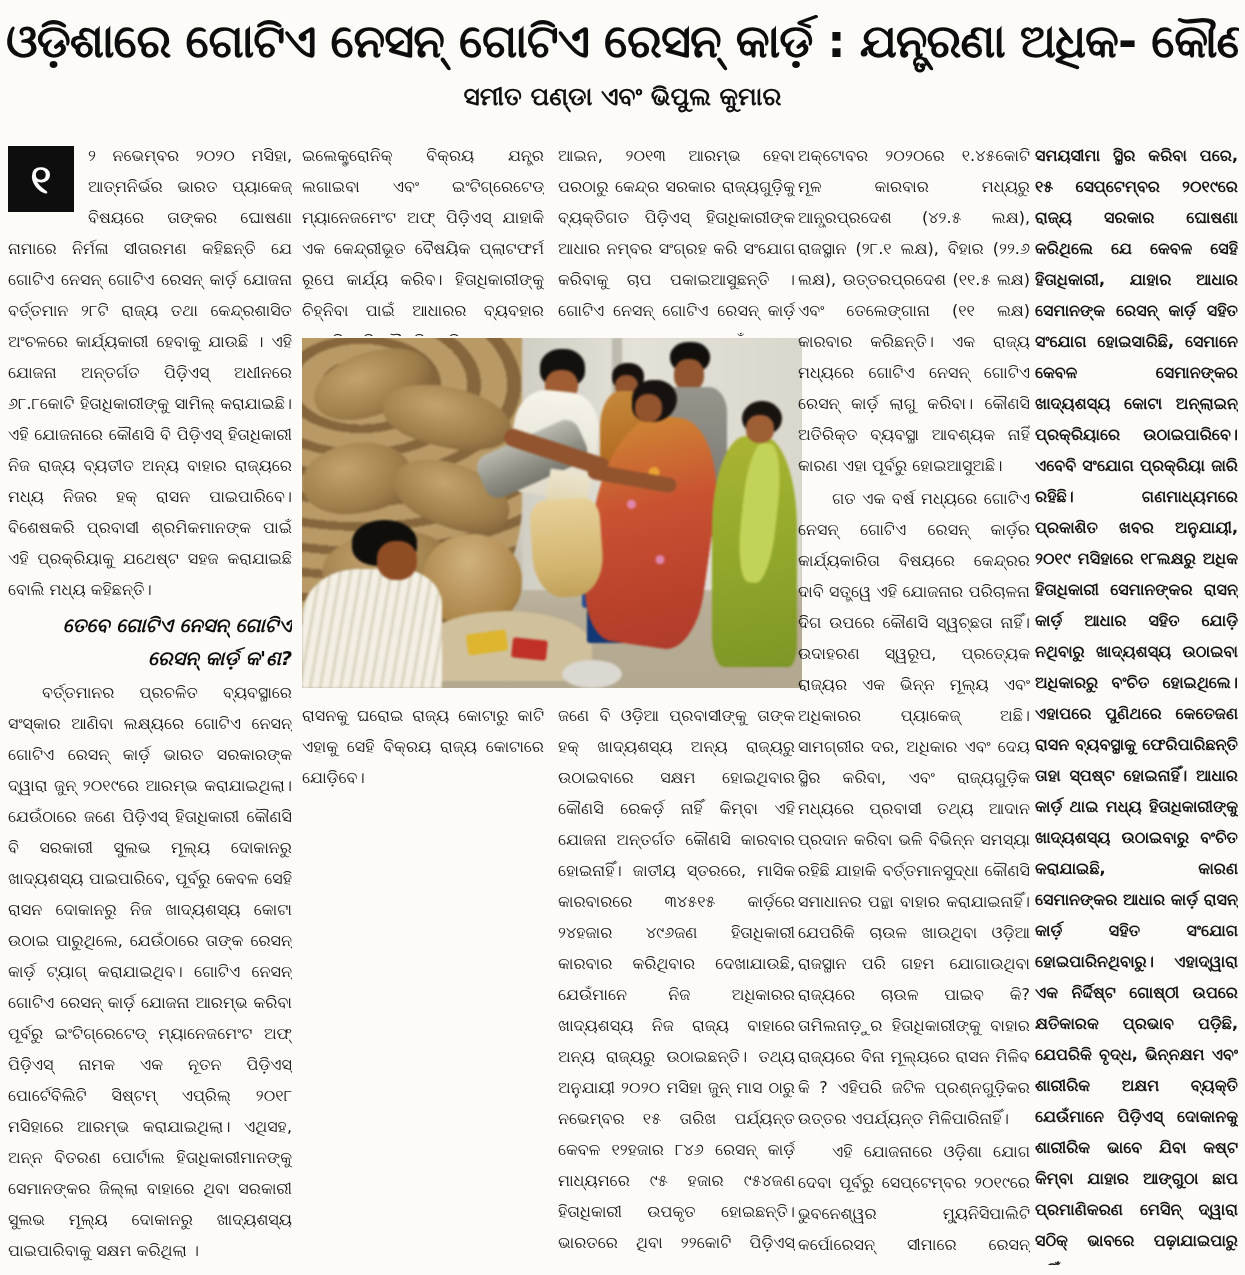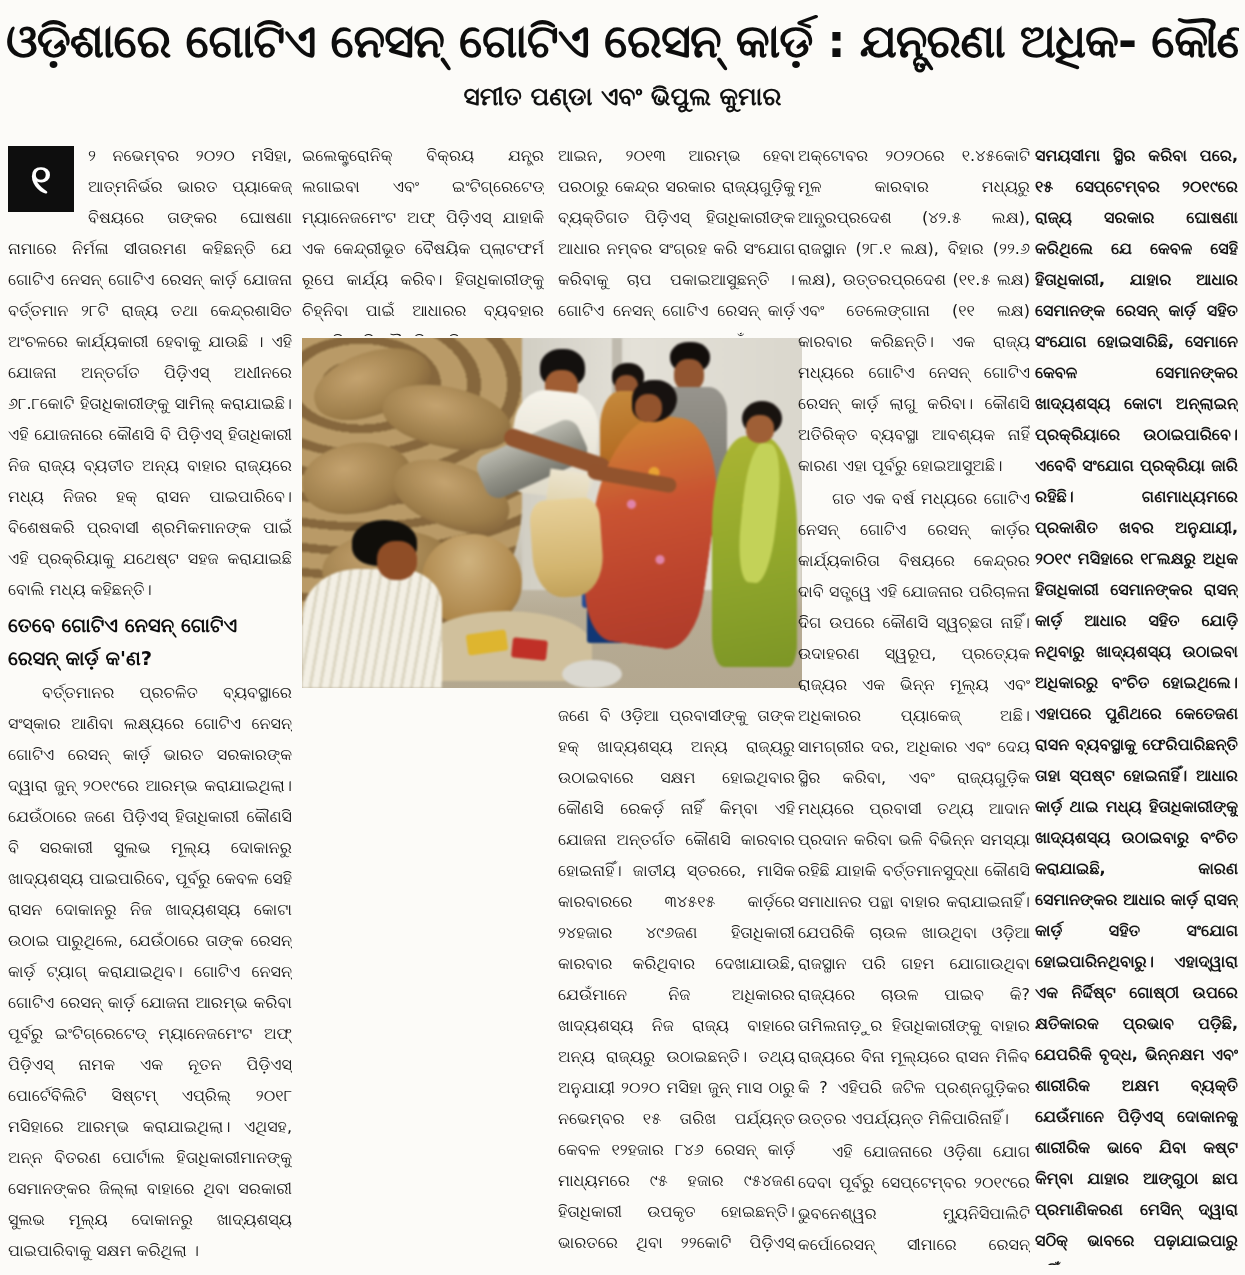--- a/index.html
+++ b/index.html
@@ -27,21 +27,21 @@
     position:absolute;
     font-size:16px;line-height:31px;
     text-align:justify;
     overflow:hidden;
   }
   .col p{margin:0 0 2px 0;text-indent:34px;}
   .col p.noindent{text-indent:0;}
   .subhead{
     margin:4px 0 2px 0;
     font-size:19.5px;font-weight:700;line-height:33px;
-    text-align:left;color:#0c0c0c;
+    text-align:right;color:#0c0c0c;font-style:italic;
   }
   
   .c1{left:8px;   top:140px; width:284px; height:1125px;}
   .c2t{left:302px;top:140px; width:242px; height:196px;}
   .c3t{left:558px;top:140px; width:237px; height:196px;}
   .c2b{left:302px;top:700px; width:242px; height:565px;}
   .c3b{left:558px;top:700px; width:237px; height:565px;}
   .c4{left:798px; top:140px; width:232px; height:1125px;}
   .c5{left:1035px;top:140px; width:203px; height:1125px;font-weight:bold;}
 
@@ -204,20 +204,21 @@
       <div class="fg-shirt"></div>
       <div class="fg-hair"></div>
       <div class="fg-face"></div>
       <div class="item-y"></div>
       <div class="item-r"></div>
       <div class="plate"></div>
     </div>
   </div>
 
   <div class="col c2b">
+    <p class="noindent">ରାସନକୁ ଘରୋଇ ରାଜ୍ୟ କୋଟାରୁ କାଟି ଏହାକୁ ସେହି ବିକ୍ରୟ ରାଜ୍ୟ କୋଟାରେ ଯୋଡ଼ିବେ।</p>
     <p></p>
   </div>
 
   <div class="col c3b">
     <p class="noindent">ଜଣେ ବି ଓଡ଼ିଆ ପ୍ରବାସୀଙ୍କୁ ତାଙ୍କ ହକ୍ ଖାଦ୍ୟଶସ୍ୟ ଅନ୍ୟ ରାଜ୍ୟରୁ ଉଠାଇବାରେ ସକ୍ଷମ ହୋଇଥିବାର କୌଣସି ରେକର୍ଡ଼ ନାହିଁ କିମ୍ବା ଏହି ଯୋଜନା ଅନ୍ତର୍ଗତ କୌଣସି କାରବାର ହୋଇନାହିଁ। ଜାତୀୟ ସ୍ତରରେ, ମାସିକ କାରବାରରେ ୩୪୫୧୫ କାର୍ଡ଼ରେ ୨୪ହଜାର ୪୯୬ଜଣ ହିତାଧିକାରୀ କାରବାର କରିଥିବାର ଦେଖାଯାଉଛି, ଯେଉଁମାନେ ନିଜ ଅଧିକାରର ଖାଦ୍ୟଶସ୍ୟ ନିଜ ରାଜ୍ୟ ବାହାରେ ଅନ୍ୟ ରାଜ୍ୟରୁ ଉଠାଇଛନ୍ତି। ତଥ୍ୟ ଅନୁଯାୟୀ ୨୦୨୦ ମସିହା ଜୁନ୍ ମାସ ଠାରୁ ନଭେମ୍ବର ୧୫ ତାରିଖ ପର୍ଯ୍ୟନ୍ତ କେବଳ ୧୨ହଜାର ୮୪୬ ରେସନ୍ କାର୍ଡ଼ ମାଧ୍ୟମରେ ୯୫ ହଜାର ୯୫୪ଜଣ ହିତାଧିକାରୀ ଉପକୃତ ହୋଇଛନ୍ତି। ଭାରତରେ ଥିବା ୨୨କୋଟି ପିଡ଼ିଏସ୍ ହିତାଧିକାରୀଙ୍କର ଏହା ଏକ ଛୋଟ ଅଂଶ। ଏହା ସ୍ପଷ୍ଟ ଯେ ବହୁ ବଡ଼ ଦାବି ସତ୍ତ୍ୱେ ଖୁବ୍ କମ୍ ହିତାଧିକାରୀ ଏହି ଯୋଜନାରେ ଉପକୃତ ହୋଇଛନ୍ତି।</p>
 
   </div>
 
   <div class="col c4">
     <p class="noindent">ଅକ୍ଟୋବର ୨୦୨୦ରେ ୧.୪୫କୋଟି ମୂଳ କାରବାର ମଧ୍ୟରୁ ଆନ୍ଧ୍ରପ୍ରଦେଶ (୪୨.୫ ଲକ୍ଷ), ରାଜସ୍ଥାନ (୨୮.୧ ଲକ୍ଷ), ବିହାର (୨୨.୬ ଲକ୍ଷ), ଉତ୍ତରପ୍ରଦେଶ (୧୧.୫ ଲକ୍ଷ) ଏବଂ ତେଲେଙ୍ଗାନା (୧୧ ଲକ୍ଷ) କାରବାର କରିଛନ୍ତି। ଏକ ରାଜ୍ୟ ମଧ୍ୟରେ ଗୋଟିଏ ନେସନ୍ ଗୋଟିଏ ରେସନ୍ କାର୍ଡ଼ ଲାଗୁ କରିବା। କୌଣସି ଅତିରିକ୍ତ ବ୍ୟବସ୍ଥା ଆବଶ୍ୟକ ନାହିଁ କାରଣ ଏହା ପୂର୍ବରୁ ହୋଇଆସୁଅଛି।</p>

